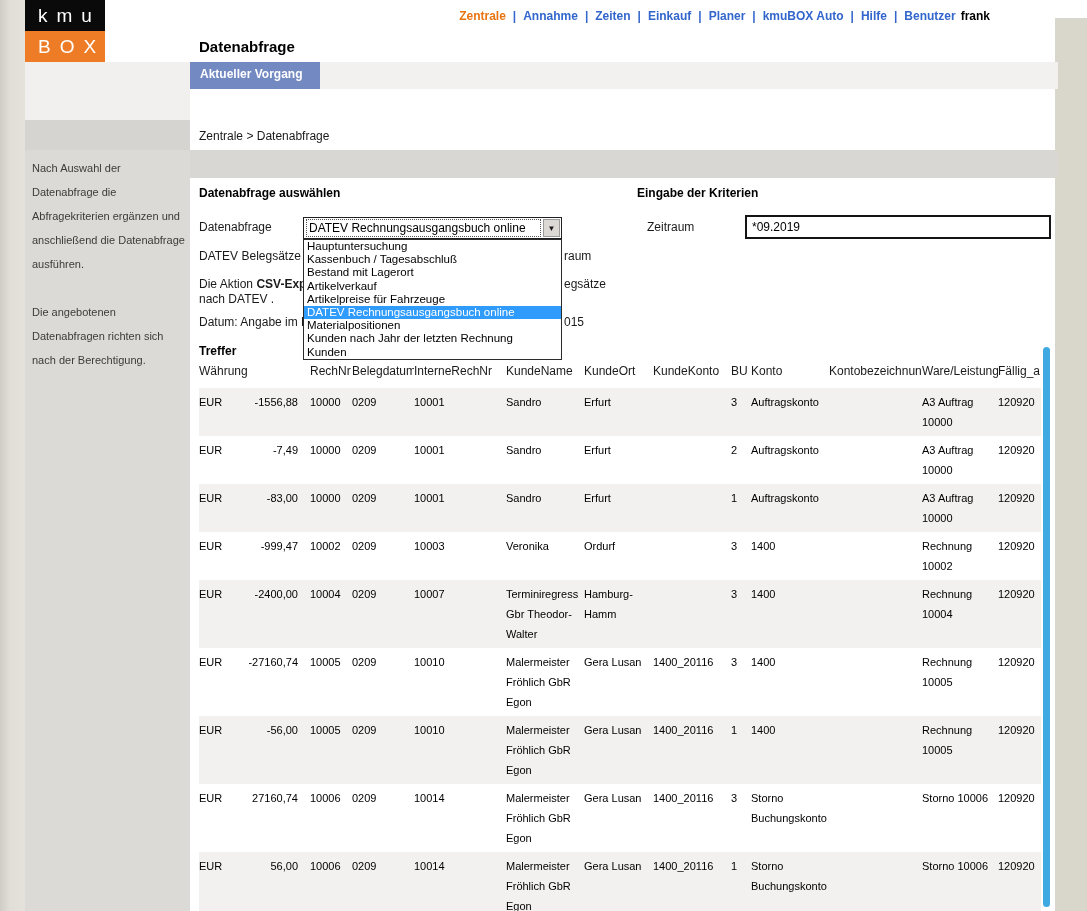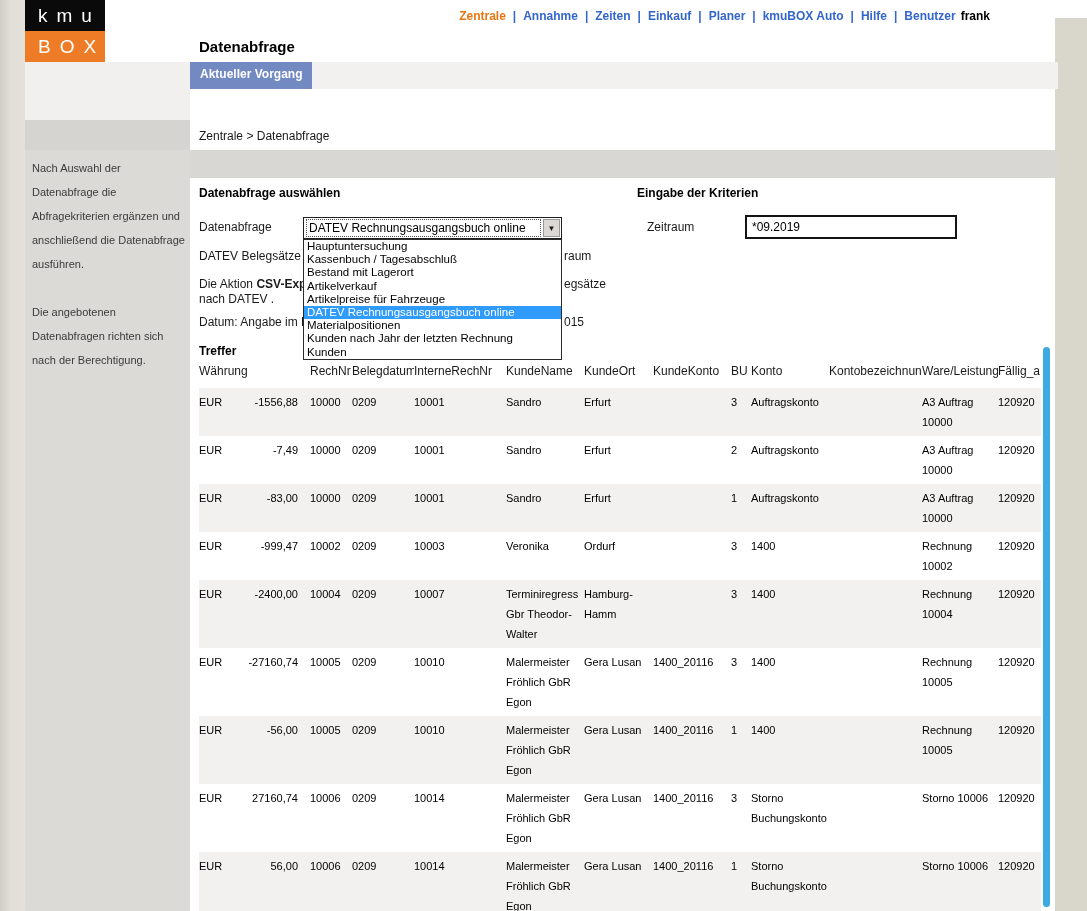--- a/index.html
+++ b/index.html
@@ -25,21 +25,21 @@
   .nav-active { color:#e87511; }
   .nav-sep { color:#3366cc; margin:0 7px; }
   .nav-user { color:#000; margin-left:5px; }
 
   .page-title { left:199px; top:38px; font-size:15px; font-weight:bold; color:#000; }
 
   
   .band1 { left:190px; top:62px; width:868px; height:27px; background:#f2f1f0; }
   .band2 { left:190px; top:94px; width:868px; height:25px; background:#f2f1f0; }
   .btn { display:inline-block; height:100%; color:#fff; font-size:12px; font-weight:bold;
-    padding:5px 10px 0 10px; cursor:pointer; }
+    padding:5px 18px 0 10px; cursor:pointer; }
   .btn-light { background:#7389c2; }
   .btn-dark { background:#4d69a6; margin-right:4px; }
 
   .breadcrumb { left:199px; top:129px; font-size:12px; color:#1a1a1a; }
   .grayband { left:190px; top:150px; width:868px; height:28px; background:#d9d7d4; }
 
   
   .side-up { left:25px; top:62px; width:165px; height:58px; background:#f1f0ef; }
   .side-mid { left:25px; top:120px; width:165px; height:30px; background:#d6d4d0; }
   .side-main { left:25px; top:150px; width:165px; height:761px; background:#dcdad6; }
@@ -55,21 +55,21 @@
   .lbl-zeitraum { left:647px; top:220px; }
 
   .select { left:303px; top:217px; width:259px; height:22px; background:#fff;
     border:1px solid #1f1f1f; z-index:6; display:flex; align-items:center; cursor:pointer; }
   .select-text { flex:1; font-size:12px; color:#000; margin:1px 2px; padding:1px 2px;
     border:1px dotted #555; white-space:nowrap; overflow:hidden; }
   .select-arrow { width:17px; height:18px; margin-right:1px; background:#dcd9d4;
     border:1px solid #9a9a9a; display:flex; align-items:center; justify-content:center;
     font-size:8px; color:#1a1a1a; }
 
-  .zeitraum-input { left:745px; top:215px; width:212px; height:24px; border:2px solid #141414;
+  .zeitraum-input { left:745px; top:215px; width:306px; height:24px; border:2px solid #141414;
     font-size:12px; font-family:"Liberation Sans",sans-serif; padding:0 5px; color:#000; background:#fff; }
 
   
   .desc { font-size:12px; color:#1a1a1a; white-space:nowrap; z-index:1; }
   .desc-left { left:199px; width:106px; overflow:hidden; }
   .desc-right { left:564px; }
   .d1 { top:249px; } .d2 { top:277px; } .d3 { top:292px; } .d4 { top:315px; }
   .bold { font-weight:bold; }
 
   

